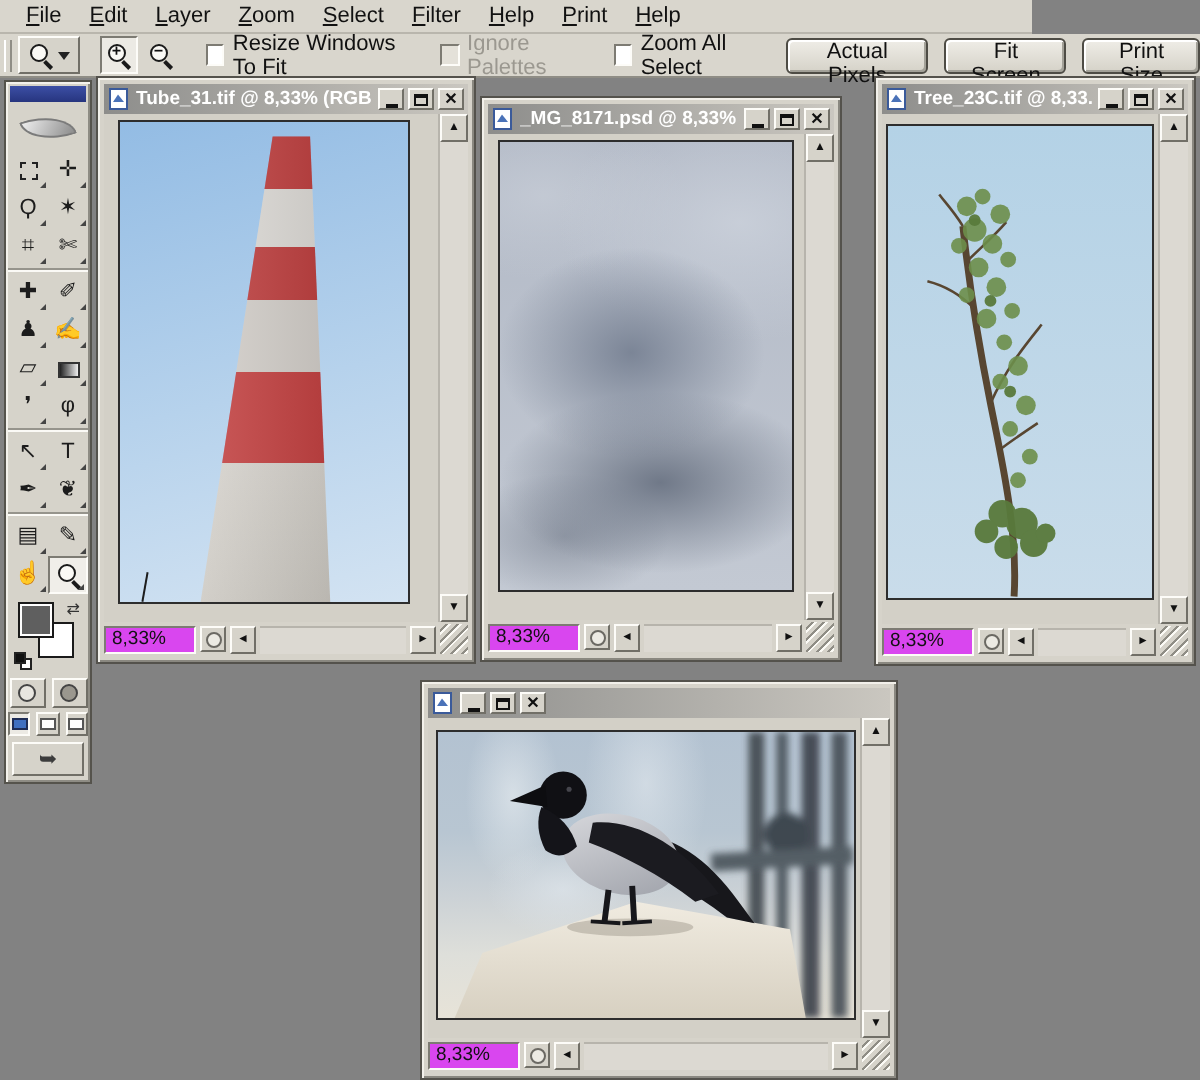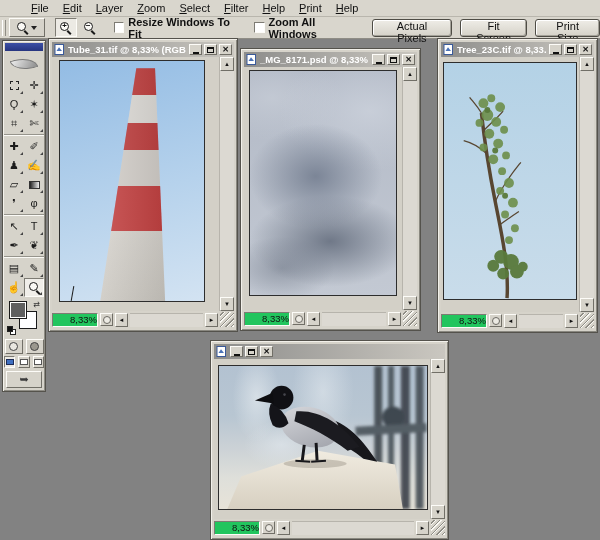--- a/index.html
+++ b/index.html
@@ -8,23 +8,23 @@
   #screen { position:relative; width:600px; height:540px; overflow:hidden;
             background:#828282; font-size:11px; color:#111; }
 
   
   .raised { border-top:1px solid #fdfcf8; border-left:1px solid #fdfcf8;
             border-right:1px solid #716f67; border-bottom:1px solid #716f67; background:#d6d3ca; }
   .sunken { border-top:1px solid #7d7b73; border-left:1px solid #7d7b73;
             border-right:1px solid #fdfcf8; border-bottom:1px solid #fdfcf8; }
 
   
-  #menubar { position:absolute; left:0; top:0; width:600px; height:17px;
+  #menubar { position:absolute; left:0; top:0; width:516px; height:17px;
              background:#d9d6cd; border-bottom:1px solid #b9b6ad;
-             display:flex; align-items:center; padding-left:24px; }
+             display:flex; align-items:center; padding-left:6px; }
   .menu-item { padding:1px 7px 2px; cursor:default; }
   .menu-item::first-letter { text-decoration:underline; }
 
   
   #optionsbar { position:absolute; left:0; top:17px; width:600px; height:22px;
                 background:#d9d6cd; border-bottom:1px solid #8f8d85;
                 display:flex; align-items:center; }
   .obar-grip { width:4px; height:16px; margin:0 3px 0 2px;
                border-left:1px solid #fff; border-right:1px solid #8f8d85; }
   .preset { width:38px; height:19px; display:flex; align-items:center;
@@ -36,21 +36,21 @@
   .zbtn.pressed { border-top:1px solid #7d7b73; border-left:1px solid #7d7b73;
                   border-right:1px solid #fdfcf8; border-bottom:1px solid #fdfcf8;
                   background:#eceae4; }
   .mag { position:relative; width:13px; height:13px; display:inline-block; }
   .mag::before { content:""; position:absolute; left:1px; top:1px; width:7px; height:7px;
                  border:1px solid #1a1a1a; border-radius:50%; background:#faf9f5; }
   .mag::after  { content:""; position:absolute; left:9px; top:9px; width:5px; height:2px;
                  background:#1a1a1a; transform:rotate(45deg); transform-origin:0 0; }
   .magsign { position:absolute; left:2.5px; top:-0.5px; font-size:8px; line-height:10px;
              font-weight:bold; color:#111; z-index:1; }
-  .cbwrap { display:flex; align-items:center; gap:4px; cursor:default;font-weight:bold; }
+  .cbwrap { display:flex; align-items:center; gap:4px; cursor:default; }
   .cb { width:11px; height:11px; background:#fff;
         border-top:1px solid #7d7b73; border-left:1px solid #7d7b73;
         border-right:1px solid #fdfcf8; border-bottom:1px solid #fdfcf8; }
   .cbwrap.disabled .cblabel { color:#9b9890; }
   .cbwrap.disabled .cb { background:#e4e1d9; }
   .opt-btn { height:18px; padding:0 9px; font-family:"Liberation Sans",sans-serif;
              font-size:11px; color:#111; background:linear-gradient(#efede7,#d5d2c8);
              border:1px solid #4e4c45; border-radius:3px;
              box-shadow:inset 1px 1px 0 #fff, inset -1px -1px 0 #a3a198; cursor:default; }
 
@@ -117,23 +117,23 @@
   .canvasarea { position:absolute; left:3px; top:18px; right:18px; bottom:20px;
                 background:#d3d0c7; overflow:hidden; }
   .photo { position:absolute; border:1px solid #2d2d2d; overflow:hidden; }
   .vsb { position:absolute; right:3px; top:18px; bottom:20px; width:15px;
          background:#dcd9d2; border-left:1px solid #b7b4ac; }
   .sb-btn { position:absolute; left:0; width:14px; height:14px; display:flex;
             align-items:center; justify-content:center; font-size:6px; color:#111; }
   .sb-btn.up { top:0; } .sb-btn.down { bottom:0; }
   .sbar { position:absolute; left:3px; right:3px; bottom:3px; height:17px;
           display:flex; align-items:center; gap:2px; background:#d6d3ca; }
-  .zfield { width:46px; height:14px; background:#22c55e; font-size:9.5px; line-height:12px;
+  .zfield { width:46px; height:14px; background:#d946ef; font-size:9.5px; line-height:12px;
             padding-left:3px; border-top:1px solid #7d7b73; border-left:1px solid #7d7b73;
-            border-right:1px solid #fdfcf8; border-bottom:1px solid #fdfcf8;text-align:right; }
+            border-right:1px solid #fdfcf8; border-bottom:1px solid #fdfcf8; }
   .sicon { width:13px; height:13px; display:flex; align-items:center; justify-content:center; }
   .sicon i { width:8px; height:8px; border:1px solid #6b6963; border-radius:50%;
              background:#eceae3; display:block; }
   .harrow { width:13px; height:14px; display:flex; align-items:center; justify-content:center;
             font-size:6px; color:#111; }
   .htrack { flex:1; height:14px; background:#dcd9d2; border-top:1px solid #b7b4ac; }
   .gripcorner { width:14px; height:15px;
     background:repeating-linear-gradient(135deg, #d6d3ca 0 2px, #8f8d85 2px 3px, #fbfaf5 3px 4px); }
 
   
@@ -192,23 +192,27 @@
     </span>
     <span class="zbtn">
       <span class="mag">
         <i class="magsign">−</i>
         </span>
     </span>
     <span class="cbwrap" style="margin-left:13px">
       <span class="cb"></span>
       <span class="cblabel">Resize Windows To Fit</span>
     </span>
+    <span class="cbwrap disabled" style="margin-left:14px">
+      <span class="cb"></span>
+      <span class="cblabel">Ignore Palettes</span>
+    </span>
     <span class="cbwrap" style="margin-left:14px">
       <span class="cb"></span>
-      <span class="cblabel">Zoom All Windows</span>
+      <span class="cblabel">Zoom All Select</span>
     </span>
     <button class="opt-btn" style="margin-left:11px">Actual Pixels</button>
     <button class="opt-btn" style="margin-left:8px">Fit Screen</button>
     <button class="opt-btn" style="margin-left:8px">Print Size</button>
   </div>
 
   <div id="toolbox">
     <div class="tb-grip"></div>
     <div class="tb-logo">
       <span class="feather"></span>

